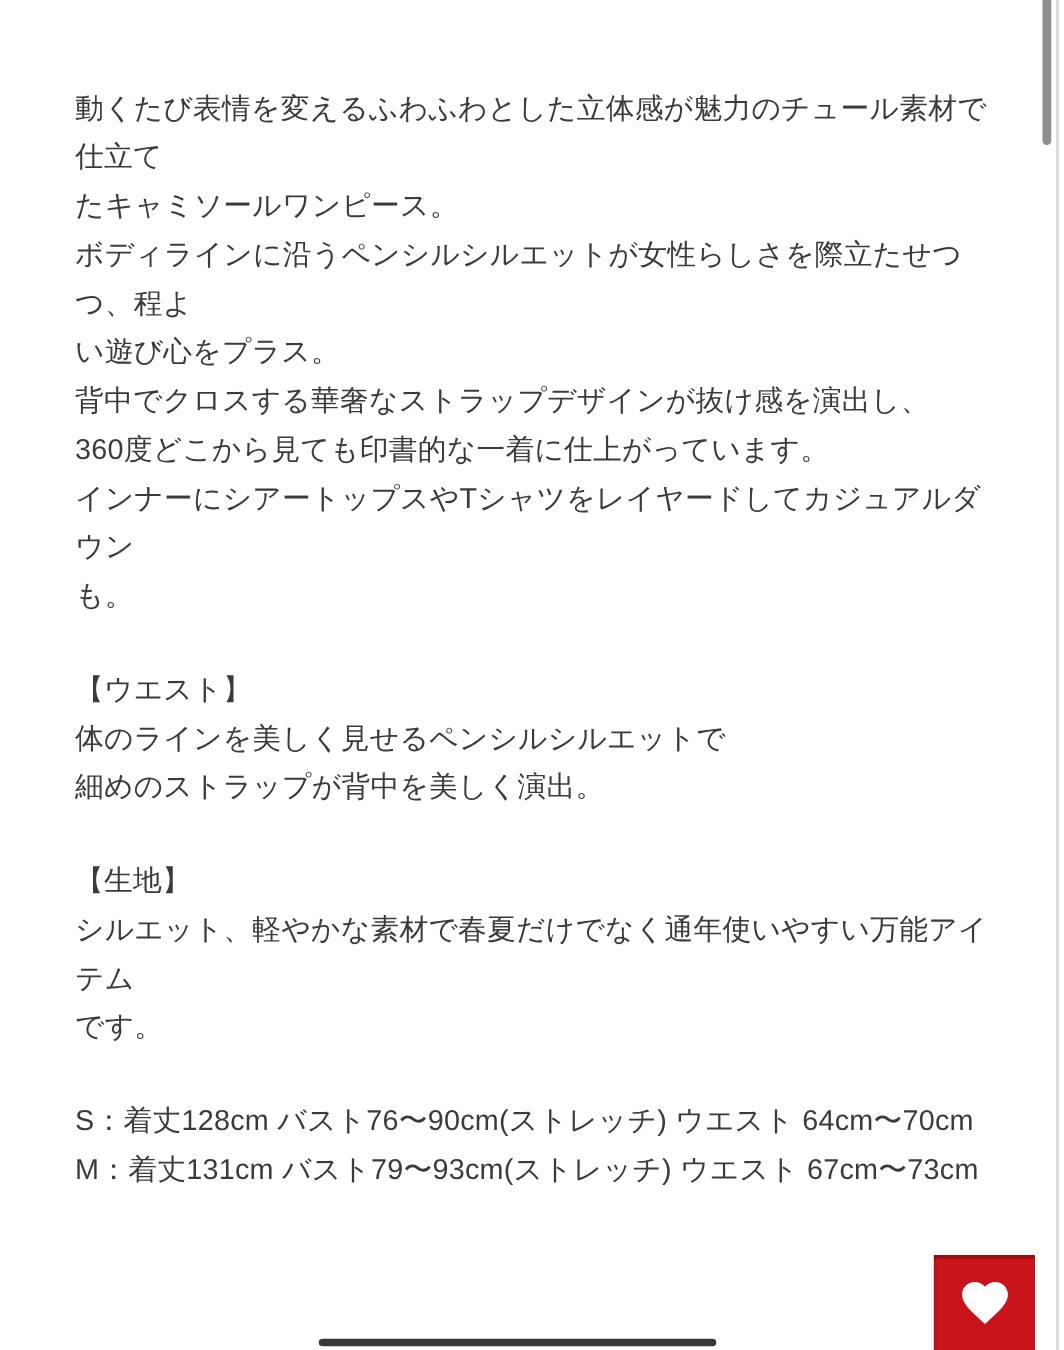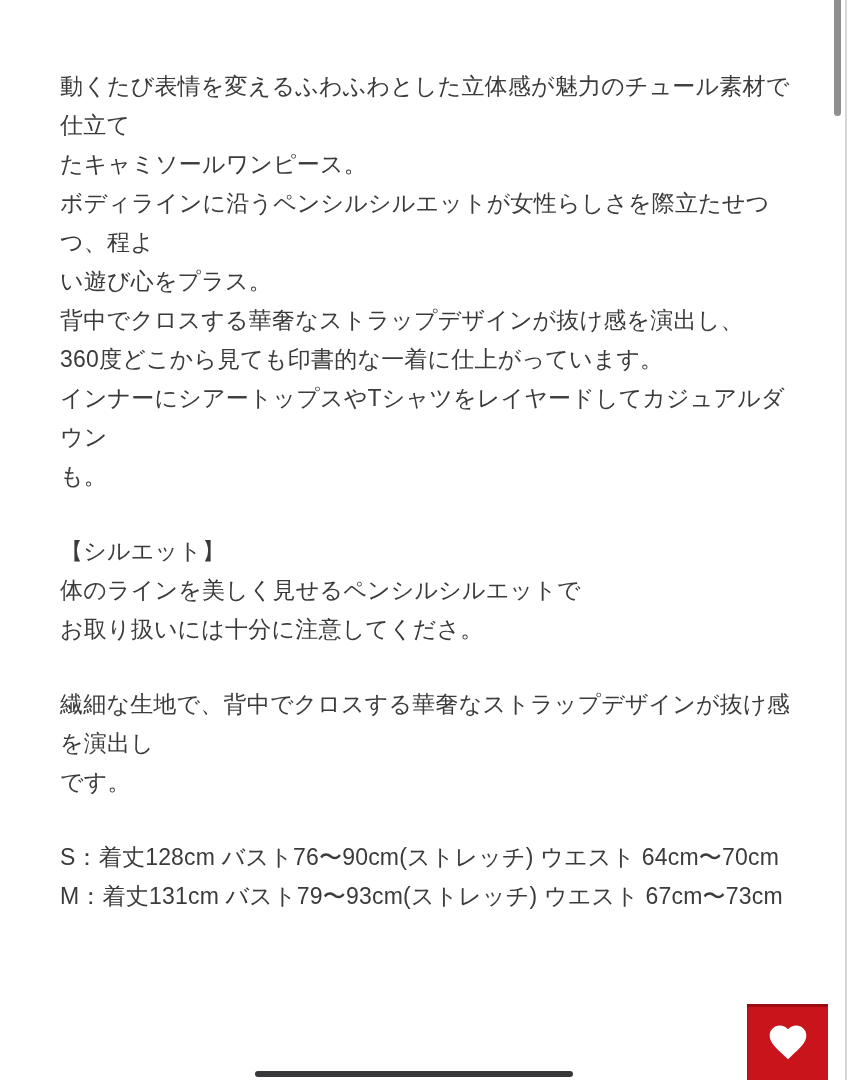--- a/index.html
+++ b/index.html
@@ -85,27 +85,28 @@
     <p class="para">動くたび表情を変えるふわふわとした立体感が魅力のチュール素材で仕立て
 たキャミソールワンピース。
 ボディラインに沿うペンシルシルエットが女性らしさを際立たせつつ、程よ
 い遊び心をプラス。
 背中でクロスする華奢なストラップデザインが抜け感を演出し、
 360度どこから見ても印書的な一着に仕上がっています。
 インナーにシアートップスやTシャツをレイヤードしてカジュアルダウン
 も。</p>
 
     <div class="section">
-      <div class="section-heading">【シルエット】</div>
+      <div class="section-heading">【ウエスト】</div>
       <div class="section-body">体のラインを美しく見せるペンシルシルエットで
-お取り扱いには十分に注意してくださ。</div>
+細めのストラップが背中を美しく演出。</div>
     </div>
 
     <div class="section">
-      <div class="section-body">繊細な生地で、背中でクロスする華奢なストラップデザインが抜け感を演出し
+      <div class="section-heading">【生地】</div>
+      <div class="section-body">シルエット、軽やかな素材で春夏だけでなく通年使いやすい万能アイテム
 です。</div>
     </div>
 
     <div class="section">
       <div class="section-body">S：着丈128cm バスト76〜90cm(ストレッチ) ウエスト 64cm〜70cm
 M：着丈131cm バスト79〜93cm(ストレッチ) ウエスト 67cm〜73cm</div>
     </div>
 
   </div>
 

